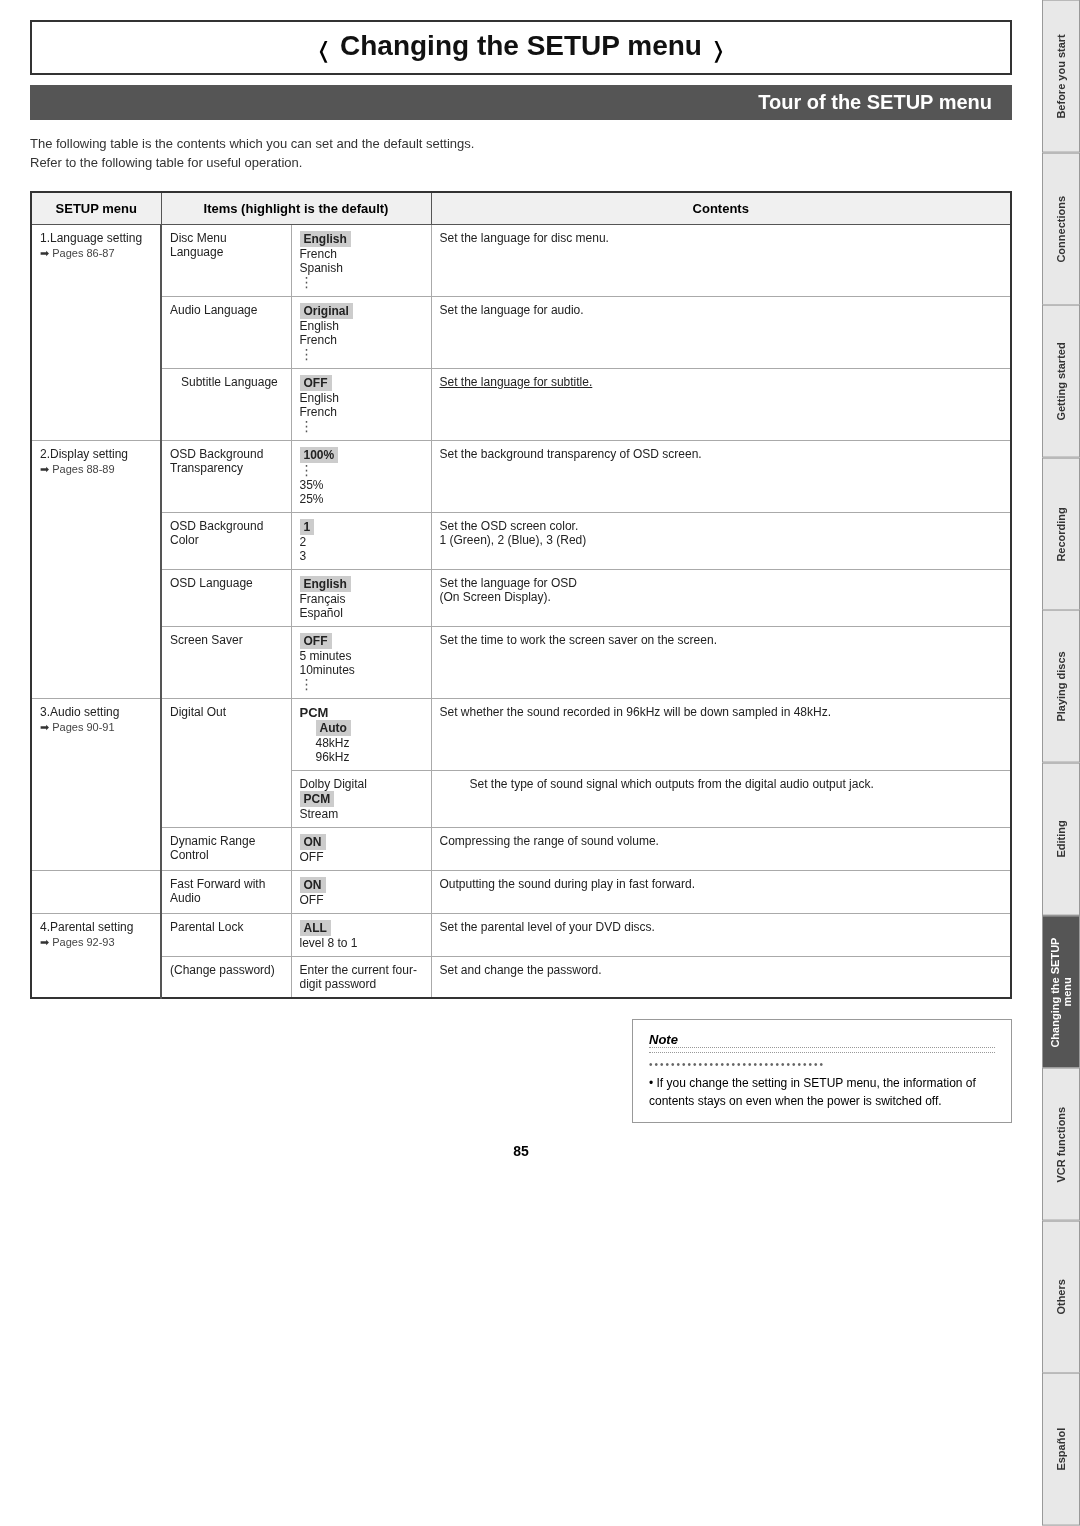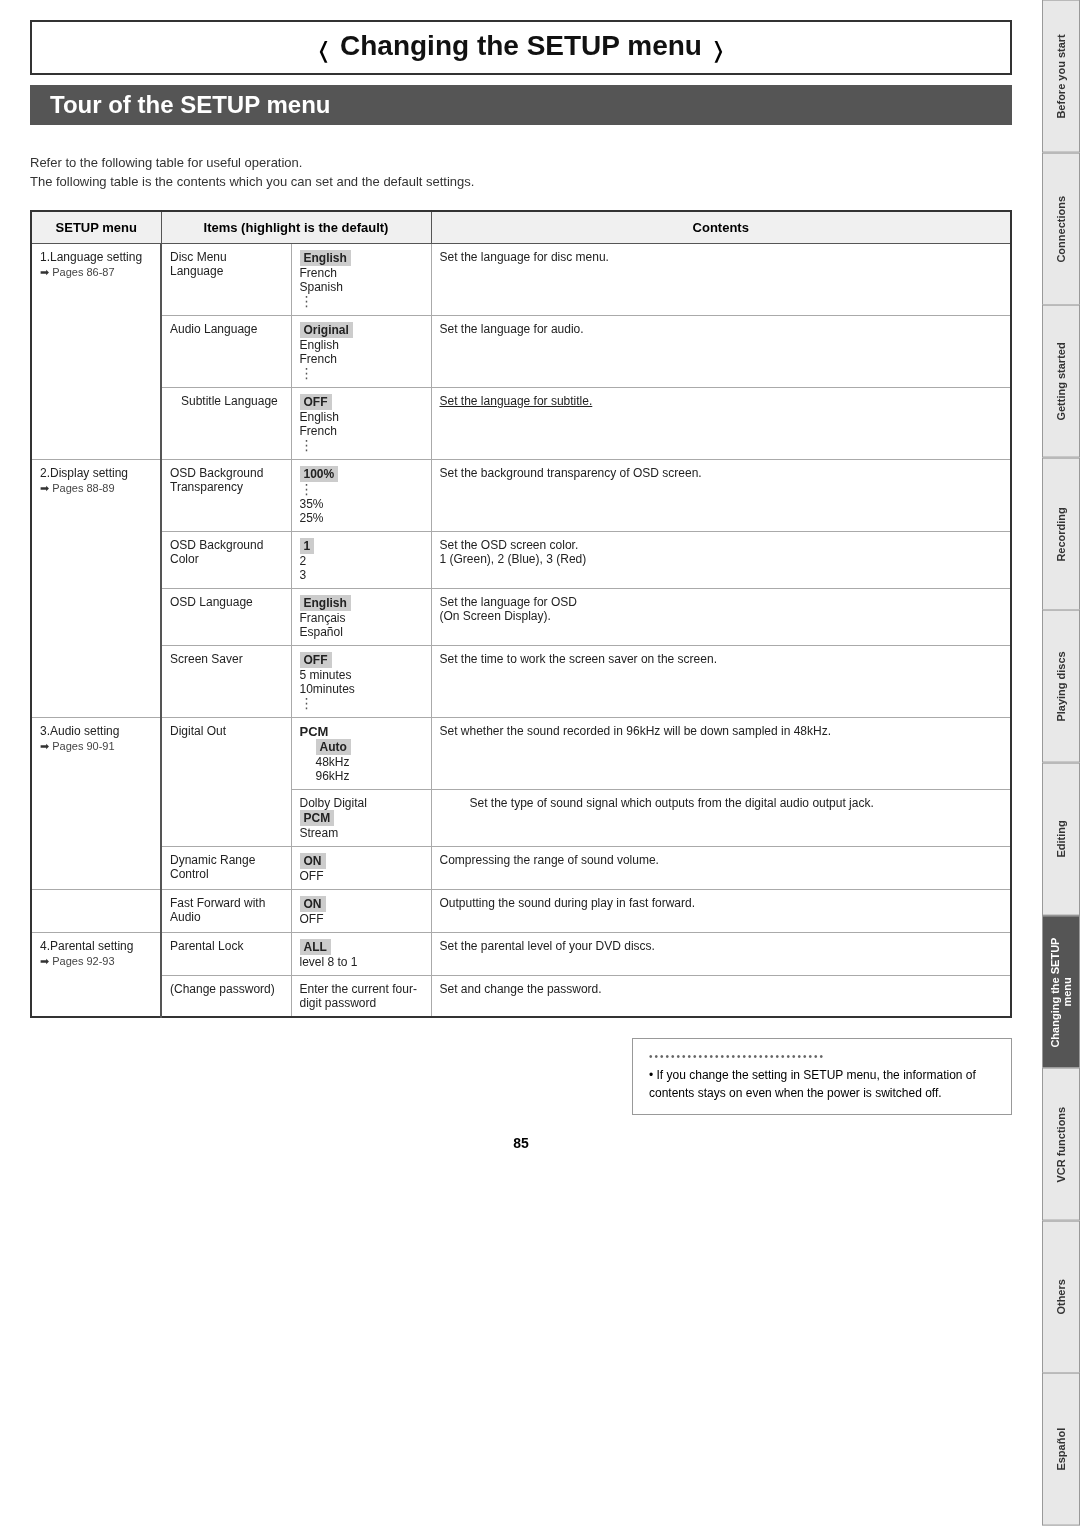--- a/index.html
+++ b/index.html
@@ -81,25 +81,25 @@
     .page-title {
       font-size: 28px;
       font-weight: bold;
       color: #111;
     }
 
     
     .section-subtitle {
       background: #555;
       color: #fff;
-      text-align: left;
+      text-align: right;
       padding: 6px 20px;
-      font-size: 24px;
-      font-weight: bold;
-      margin-bottom: 28px;
+      font-size: 20px;
+      font-weight: bold;
+      margin-bottom: 14px;
     }
 
     .intro-text {
       font-size: 13px;
       color: #333;
       margin-bottom: 18px;
       line-height: 1.5;
     }
 
     
@@ -270,22 +270,22 @@
 
     <div class="page-title-wrapper">
       <span class="title-bracket">〈</span>
       <span class="page-title">Changing the SETUP menu</span>
       <span class="title-bracket">〉</span>
     </div>
 
     <div class="section-subtitle">Tour of the SETUP menu</div>
 
     <div class="intro-text">
+      <div>The following table is the contents which you can set and the default settings.</div>
       <div>Refer to the following table for useful operation.</div>
-      <div>The following table is the contents which you can set and the default settings.</div>
     </div>
 
     <table class="setup-table">
       <thead>
         <tr>
           <th>SETUP menu</th>
           <th colspan="2">Items (highlight is the default)</th>
           <th>Contents</th>
         </tr>
       </thead>
@@ -442,20 +442,23 @@
           <td class="col-item" style="border-top:1px dashed #aaa;">(Change password)</td>
           <td class="col-value" style="border-top:1px dashed #aaa;">Enter the current four-digit password</td>
           <td class="col-contents" style="border-top:1px dashed #aaa;">Set and change the password.</td>
         </tr>
 
       </tbody>
     </table>
 
     <div class="note-section">
       <div class="note-box">
+        <div class="note-title">
+          <em>Note</em>
+        </div>
         <div class="note-dots">••••••••••••••••••••••••••••••••</div>
         <div class="note-text">• If you change the setting in SETUP menu, the information of contents stays on even when the power is switched off.</div>
       </div>
     </div>
 
     <div class="page-number">85</div>
 
   </div>
 </div>
 

